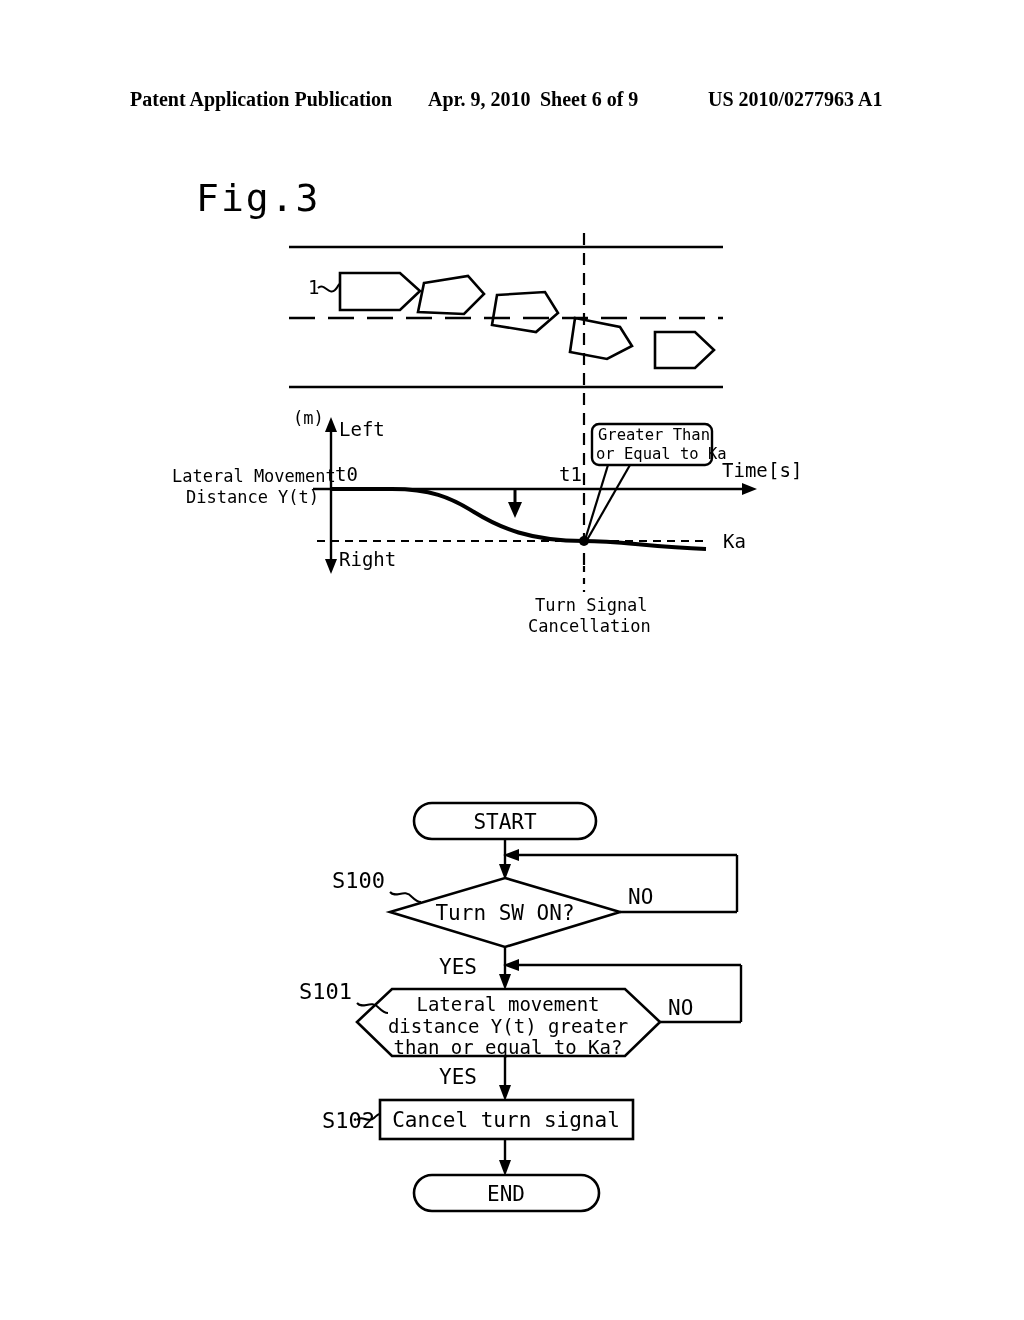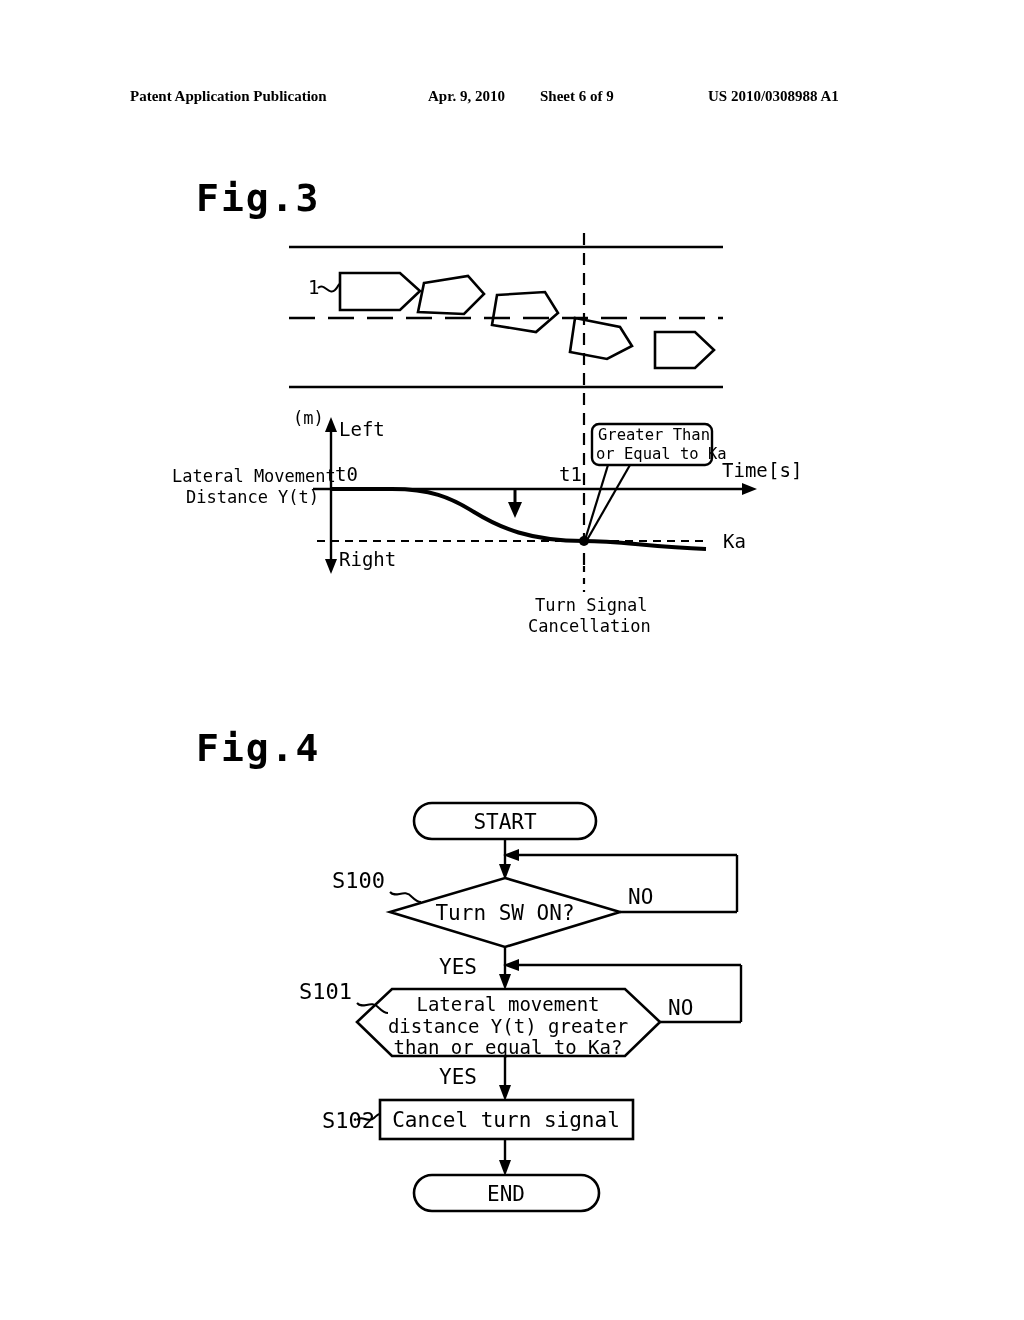--- a/index.html
+++ b/index.html
@@ -24,35 +24,35 @@
   }
 
   
   .pub-header {
     position: absolute;
     left: 0; top: 88px;
     width: 1000px;
     height: 26px;
     font-family: "Liberation Serif", serif;
     font-weight: bold;
-    font-size: 15px;
+    font-size: 20px;
     letter-spacing: 0px;
     white-space: nowrap;
   }
   .pub-header > span { position: absolute; top: 0; }
   .hdr-pub   { left: 130px; }
   .hdr-date  { left: 428px; }
   .hdr-sheet { left: 540px; }
   .hdr-num   { left: 708px; }
 
   
   .fig-caption {
     position: absolute;
     font-family: "DejaVu Sans Mono", monospace;
-    font-weight: bold;
+    font-weight: normal;
     font-size: 38px;
     letter-spacing: 2px;
     color: #000;
     text-align: center;
   }
   #fig3-caption { left: 196px; top: 176px; }
   #fig4-caption { left: 196px; top: 726px; }
 
   
   .draw {
@@ -69,21 +69,21 @@
 </style>
 </head>
 <body>
 
 <div id="page">
 
   <div class="pub-header">
     <span class="hdr-pub">Patent Application Publication</span>
     <span class="hdr-date">Apr. 9, 2010</span>
     <span class="hdr-sheet">Sheet 6 of 9</span>
-    <span class="hdr-num">US 2010/0308988 A1</span>
+    <span class="hdr-num">US 2010/0277963 A1</span>
   </div>
 
   <div class="fig-caption" id="fig3-caption">Fig.3</div>
 
   <svg class="draw" id="fig3-draw" viewBox="0 0 1024 1320">
 
     <g>
       <line x1="289" y1="247" x2="723" y2="247" stroke="#000" stroke-width="2.4"></line>
       <line x1="289" y1="318" x2="723" y2="318" stroke="#000" stroke-width="2.4" stroke-dasharray="26 13"></line>
       <line x1="289" y1="387" x2="723" y2="387" stroke="#000" stroke-width="2.4"></line>
@@ -145,21 +145,20 @@
       <text x="722" y="477" font-size="19">Time</text>
       <text x="768" y="477" font-size="19">[s]</text>
 
       <text x="723" y="548" font-size="19">Ka</text>
 
       <text x="172" y="482" font-size="17">Lateral Movement</text>
       <text x="186" y="503" font-size="17">Distance Y(t)</text>
     </g>
   </svg>
 
-  <div class="fig-caption" id="fig4-caption">Fig.4</div>
 
   <svg class="draw" id="fig4-draw" viewBox="0 0 1024 1320">
 
     <g>
       <rect x="414" y="803" width="182" height="36" rx="18" ry="18" fill="#fff" stroke="#000" stroke-width="2.6"></rect>
       <text x="505" y="829" font-size="21" text-anchor="middle">START</text>
     </g>
 
     <line x1="505" y1="839" x2="505" y2="870" stroke="#000" stroke-width="2.4"></line>
     <polygon points="505,880 499,864 511,864" fill="#000"></polygon>

